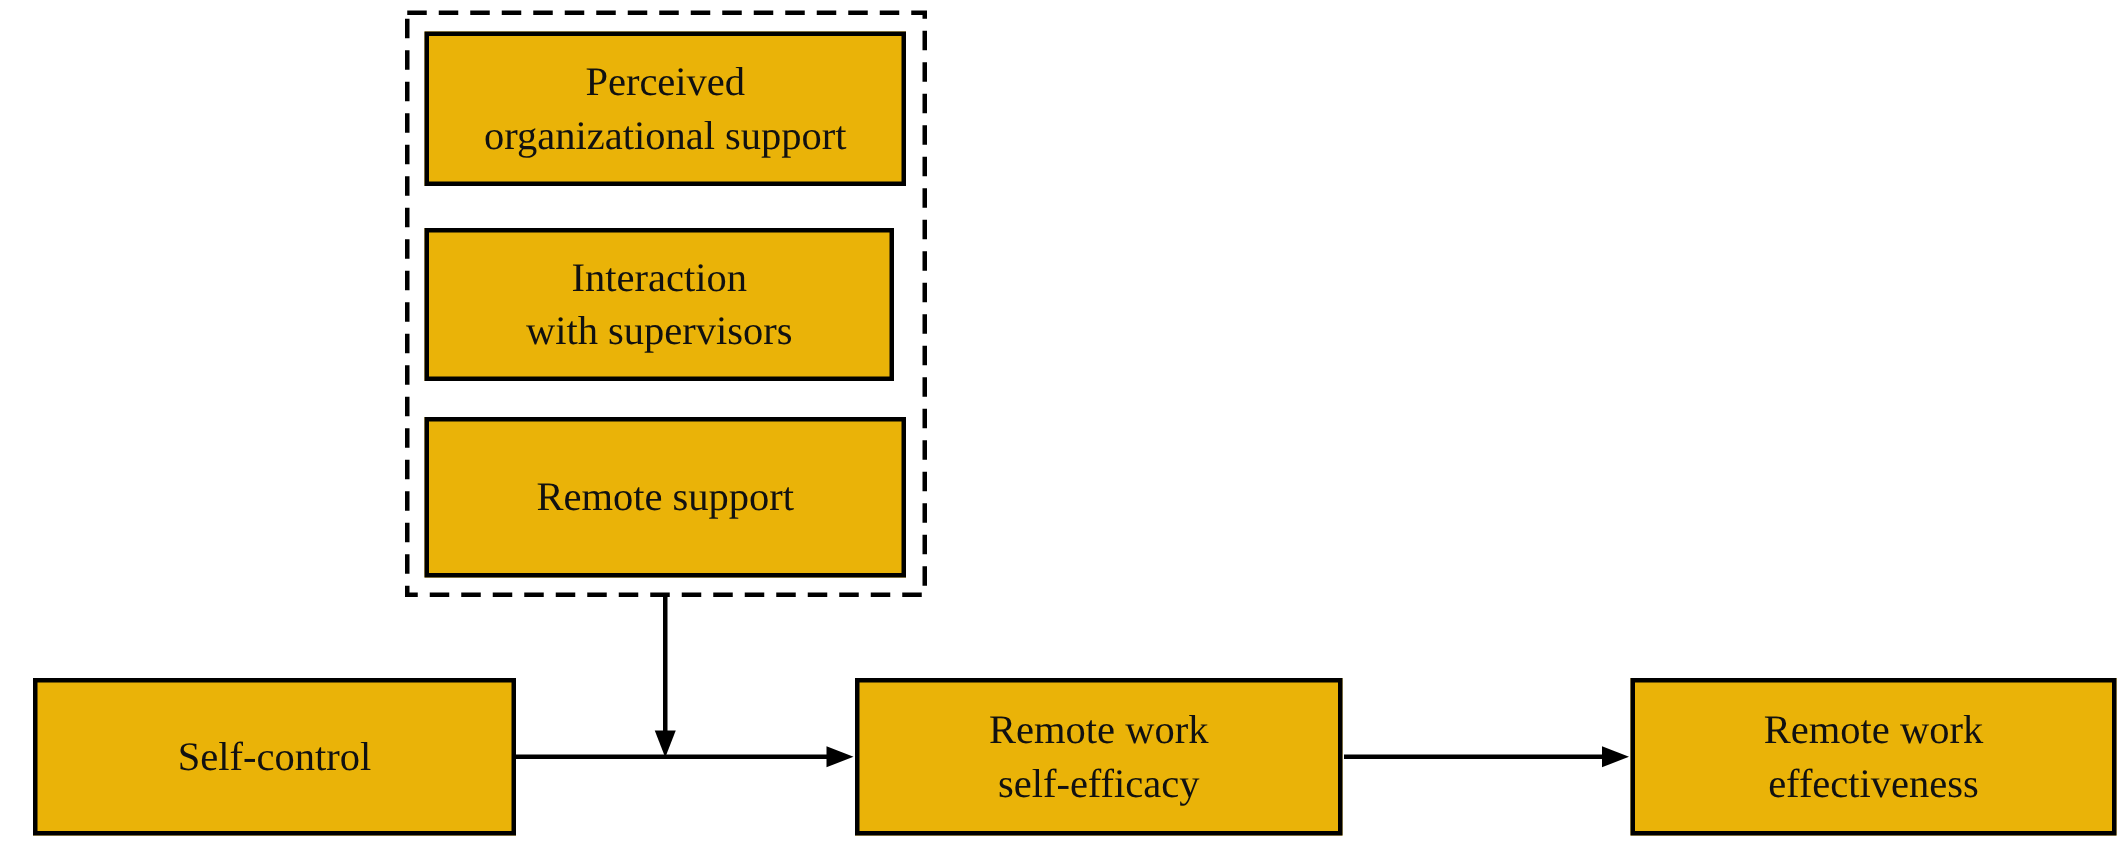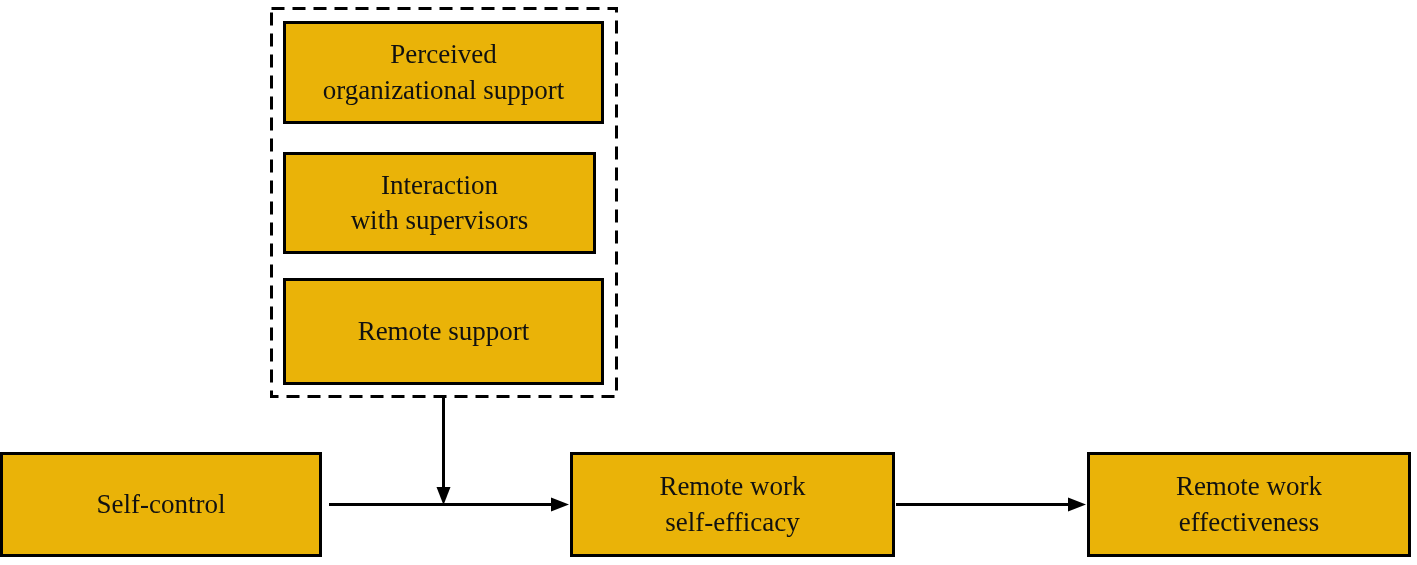--- a/index.html
+++ b/index.html
@@ -28,21 +28,21 @@
     font-size: 27px;
     line-height: 1.3;
     white-space: pre-line;
     z-index: 2;
   }
   
   .node.pos  { left: 283px; top: 21px;  width: 321px; height: 103px; }
   .node.iws  { left: 283px; top: 152px; width: 313px; height: 102px; }
   .node.fam  { left: 283px; top: 278px; width: 321px; height: 107px; }
   
-  .node.sc   { left: 0;    top: 452px; width: 322px; height: 105px; }
+  .node.sc   { left: 22px;    top: 452px; width: 322px; height: 105px; }
   .node.rwse { left: 570px;  top: 452px; width: 325px; height: 105px; }
   .node.rwe  { left: 1087px; top: 452px; width: 324px; height: 105px; }
   svg.overlay {
     position: absolute;
     left: 0;
     top: 0;
     width: 1417px;
     height: 565px;
     z-index: 1;
   }

